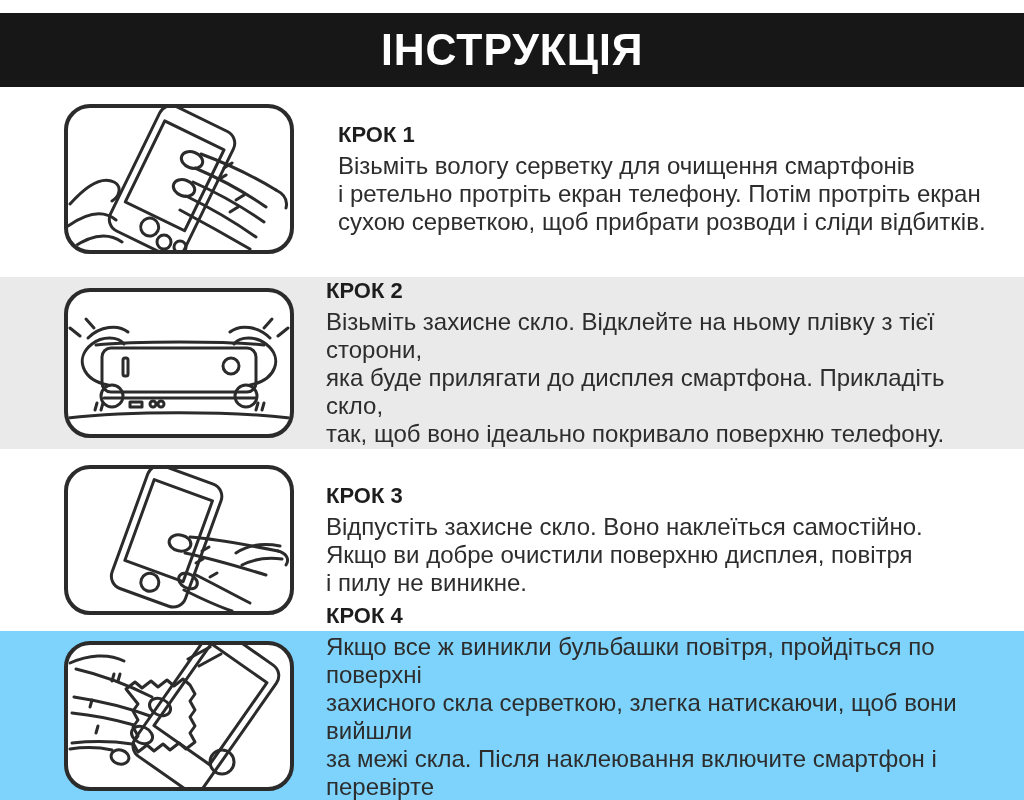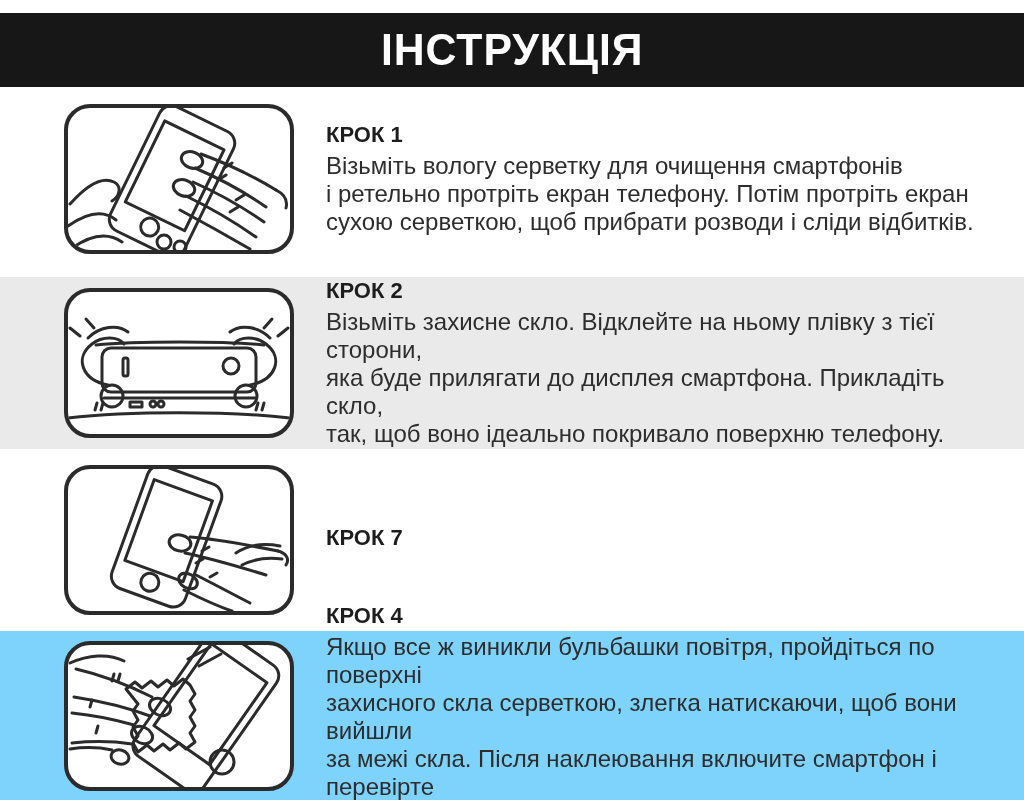--- a/index.html
+++ b/index.html
@@ -11,21 +11,21 @@
   .top-strip{height:13px;background:#ffffff;}
   .header-bar{
     height:74px;background:#171717;display:flex;
     align-items:center;justify-content:center;
   }
   .header-title{
     color:#ffffff;font-size:45px;font-weight:700;letter-spacing:1px;
     transform:scaleX(0.95);
   }
   .step{display:flex;align-items:center;padding-left:64px;box-sizing:border-box;}
-  .row1{height:184px;background:#ffffff;}
+  .row1{height:184px;background:#ffffff;gap:12px;}
   .row2{height:172px;background:#eaeaea;margin-top:6px;}
   .row3{height:182px;background:#ffffff;}
   .row4{height:170px;background:#7dd3fc;}
   .illus{
     width:222px;height:142px;flex:0 0 auto;background:#ffffff;
     border:4px solid #2b2b2b;border-radius:26px;overflow:hidden;
     margin-right:32px;
   }
   .illus svg{display:block;width:222px;height:142px;}
   .illus path,.illus rect,.illus circle,.illus ellipse{
@@ -137,21 +137,24 @@
       <path d="M210,82 C218,84 222,90 218,96"></path>
       <ellipse cx="120" cy="112" rx="10" ry="7" transform="rotate(30 120 112)"></ellipse>
       <path d="M128,106 C148,116 166,126 182,134"></path>
       <path d="M116,121 C136,131 152,138 164,142"></path>
       <path d="M134,82 l7,-4"></path>
         <path d="M128,94 l7,-4"></path>
         <path d="M142,108 l7,-4"></path>
     </svg>
   </div>
   <div class="step-body">
-    <p class="step-label">КРОК 7</p>
+    <p class="step-label">КРОК 3</p>
+    <p class="step-text">Відпустіть захисне скло. Воно наклеїться самостійно.
+Якщо ви добре очистили поверхню дисплея, повітря
+і пилу не виникне.</p>
   </div>
 </div>
 
 <div class="step row4">
   <div class="illus">
     <svg viewBox="0 0 222 142">
       <g transform="rotate(35 130 70)">
         <rect x="92" y="-14" width="84" height="152" rx="13"></rect>
         <rect x="100" y="4" width="68" height="100"></rect>
       </g>

